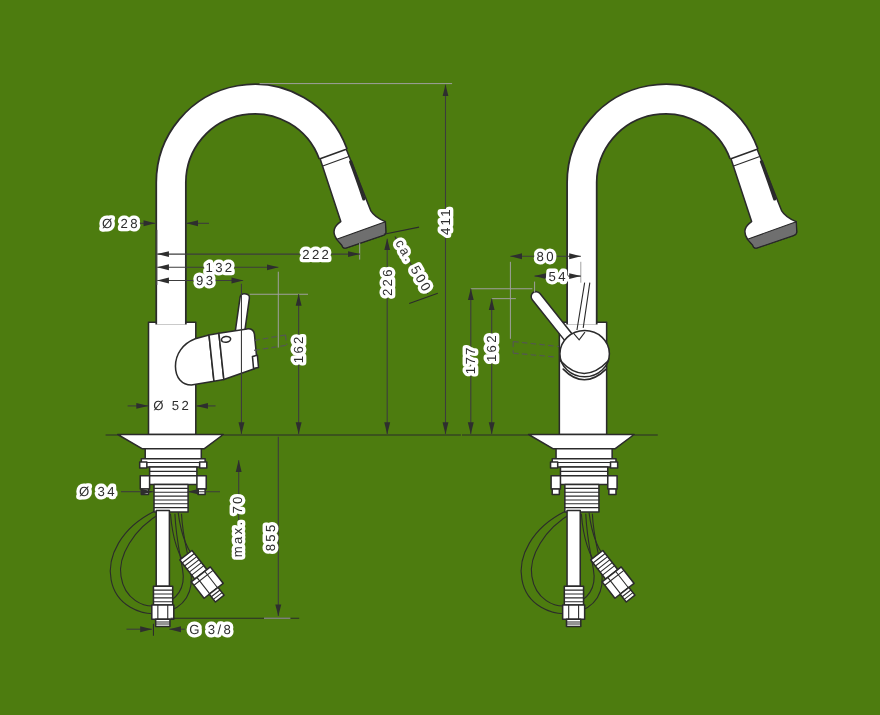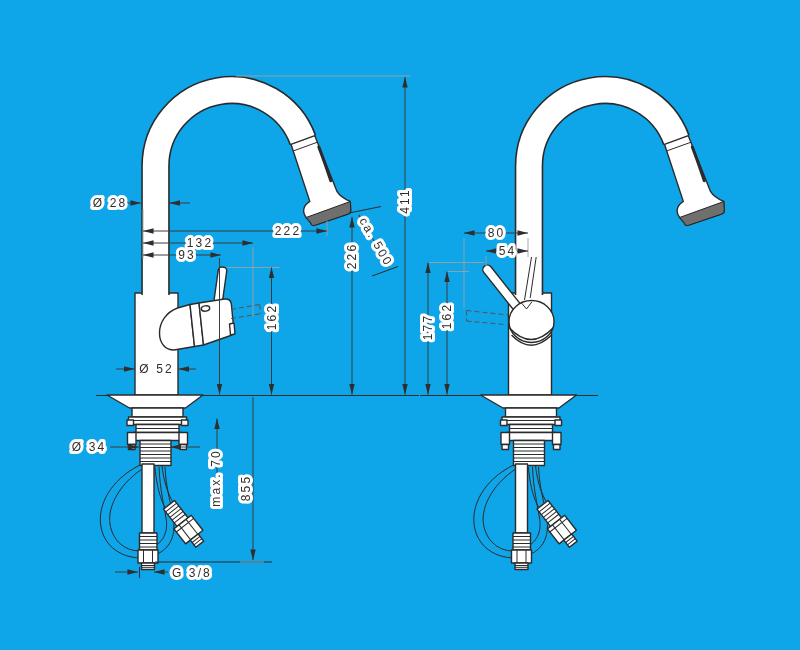--- a/index.html
+++ b/index.html
@@ -1,16 +1,16 @@
 <!DOCTYPE html>
 <html><head>
 <meta charset="utf-8">
 <style>
   html,body { margin:0; padding:0; background:#ffffff; }
-  .stage { position:relative; width:800px; height:650px; background:#0ea5e9; overflow:hidden; }
+  .stage { position:relative; width:800px; height:650px; background:#4d7c0f; overflow:hidden; }
   svg text { font-family:"Liberation Sans", sans-serif; }
   .lbl { font-size:12px; letter-spacing:2.1px; fill:#2e2e2e;
          paint-order:stroke; stroke:#ffffff; stroke-width:6px; stroke-linejoin:round; }
   .obj  { fill:none; stroke:#2b2b2b; stroke-width:1.5; stroke-linejoin:round; stroke-linecap:round; }
   .objf { fill:#ffffff; stroke:#2b2b2b; stroke-width:1.4; stroke-linejoin:round; }
   .thin { fill:none; stroke:#2b2b2b; stroke-width:1; }
   .tubeO { fill:none; stroke:#2b2b2b; stroke-width:28.5; }
   .tubeF { fill:none; stroke:#ffffff; stroke-width:25.3; }
   .face { fill:#6f6f6f; stroke:#262626; stroke-width:1; }
   .sleeve { fill:none; stroke:#2b2b2b; stroke-width:3; stroke-linecap:round; }

